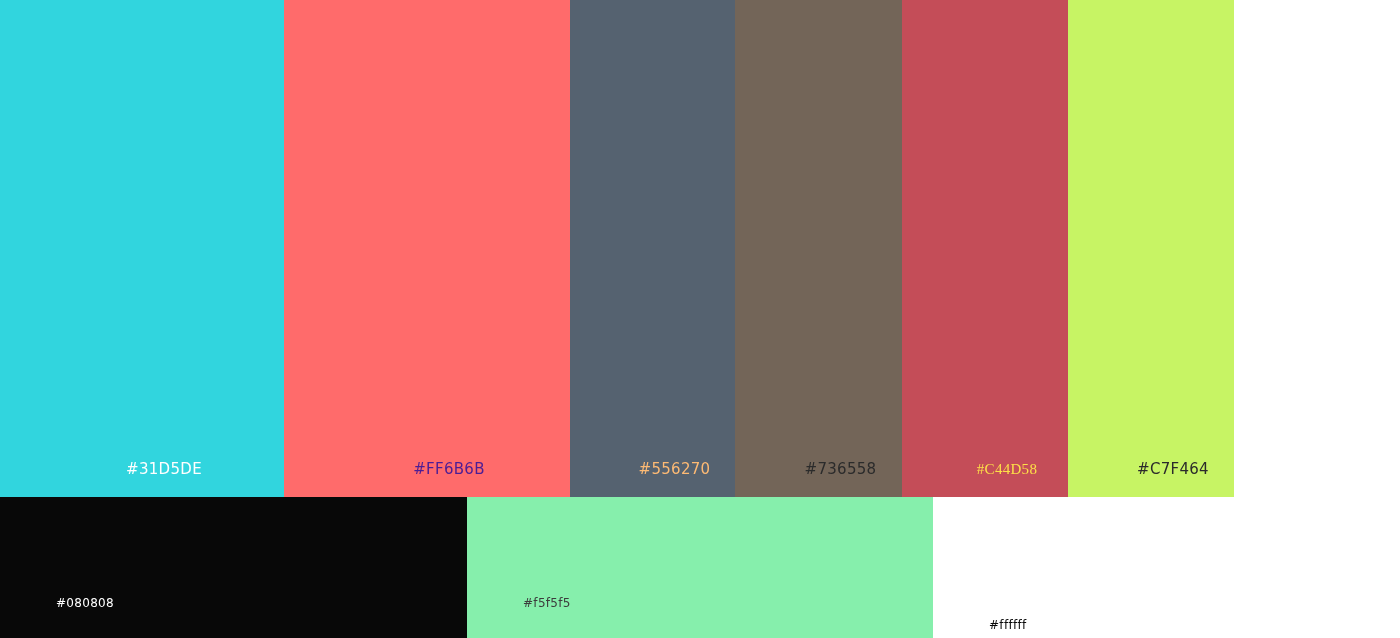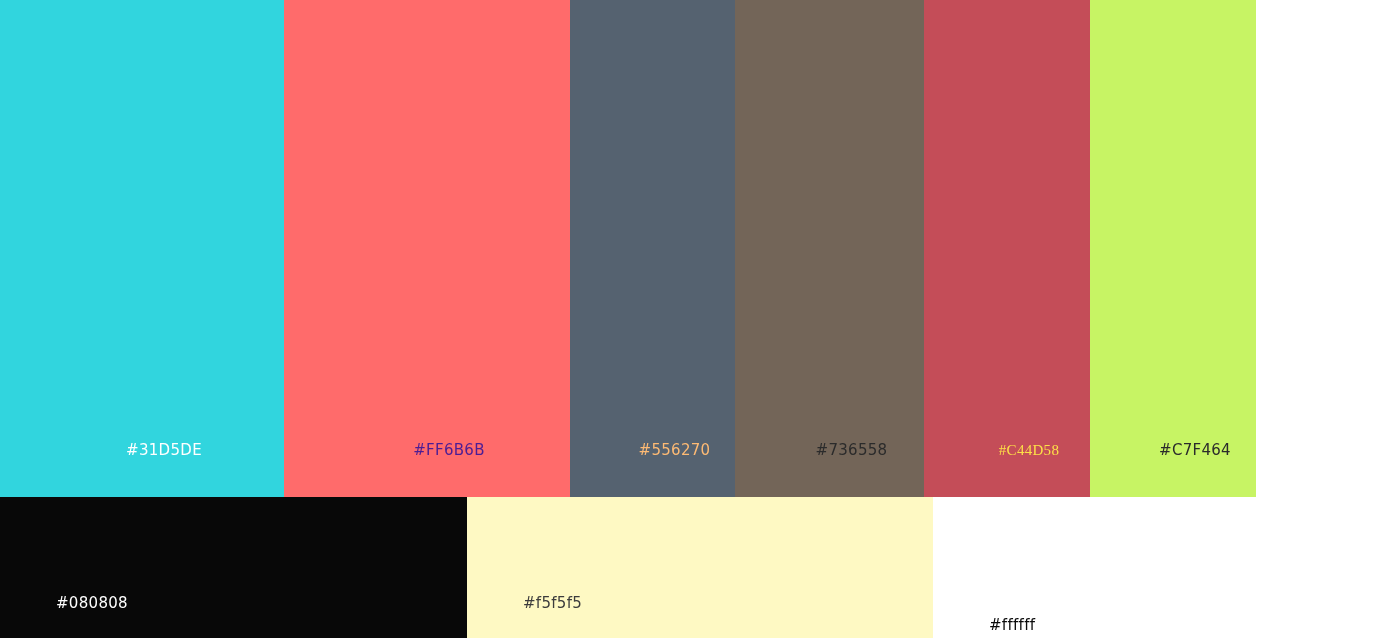--- a/index.html
+++ b/index.html
@@ -32,21 +32,21 @@
   .swatch-top {
     position: relative;
     height: 497px;
     flex: 0 0 auto;
     box-sizing: border-box;
   }
   .swatch-top .swatch-label {
     position: absolute;
     left: 0;
     right: 0;
-    top: 441px;
+    top: 460px;
     text-align: center;
     font-size: 15px;
     line-height: 18px;
     letter-spacing: 0.3px;
     white-space: nowrap;
     margin-left: 44px;
   }
 
   
   .row-bottom {
@@ -59,57 +59,57 @@
     position: relative;
     height: 141px;
     flex: 0 0 auto;
     box-sizing: border-box;
   }
   .swatch-bottom .swatch-label {
     position: absolute;
     left: 56px;
     top: 97px;
     text-align: left;
-    font-size: 15px;
+    font-size: 12px;
     line-height: 18px;
     letter-spacing: 0.3px;
     white-space: nowrap;
   }
 </style>
 </head>
 <body>
 
 <div class="palette">
 
   <div class="row-top">
     <div class="swatch-top" style="width: 284px; background-color: rgb(49, 213, 222);">
       <span class="swatch-label" style="color: rgb(255, 255, 255);">#31D5DE</span>
     </div>
     <div class="swatch-top" style="width: 286px; background-color: rgb(255, 107, 107);">
       <span class="swatch-label" style="color: #4c1d95;">#FF6B6B</span>
     </div>
     <div class="swatch-top" style="width: 165px; background-color: rgb(85, 98, 112);">
       <span class="swatch-label" style="color: #fdba74;">#556270</span>
     </div>
-    <div class="swatch-top" style="width: 189px; background-color: rgb(115, 101, 88); padding-left: 34px;">
+    <div class="swatch-top" style="width: 167px; background-color: rgb(115, 101, 88); padding-left: 34px;">
       <span class="swatch-label" style="color: rgb(43, 43, 43);">#736558</span>
     </div>
     <div class="swatch-top" style="width: 166px; background-color: rgb(196, 77, 88);">
       <span class="swatch-label" style="color: #fde047; font-family: Liberation Serif, serif;">#C44D58</span>
     </div>
     <div class="swatch-top" style="width: 166px; background-color: rgb(199, 244, 100);">
       <span class="swatch-label" style="color: rgb(43, 43, 43);">#C7F464</span>
     </div>
   </div>
 
   <div class="row-bottom">
     <div class="swatch-bottom" style="width: 467px; background-color: rgb(8, 8, 8);">
       <span class="swatch-label" style="color: rgb(255, 255, 255);">#080808</span>
     </div>
-    <div class="swatch-bottom" style="width: 466px; background-color: #fef9c3;">
+    <div class="swatch-bottom" style="width: 466px; background-color: #86efac;">
       <span class="swatch-label" style="color: rgb(60, 60, 60);">#f5f5f5</span>
     </div>
     <div class="swatch-bottom" style="width: 467px; background-color: rgb(255, 255, 255);">
       <span class="swatch-label" style="color: rgb(10, 10, 10); margin-top: 22px;">#ffffff</span>
     </div>
   </div>
 
 </div>
 
 </body></html>

